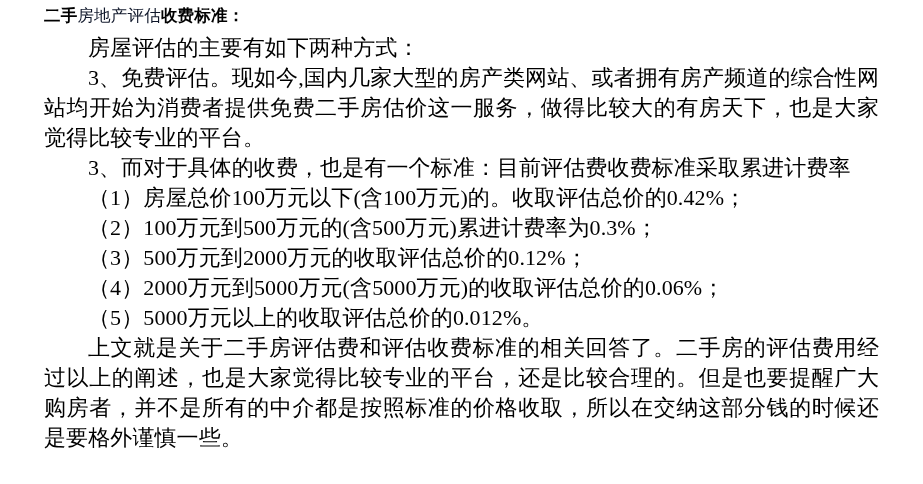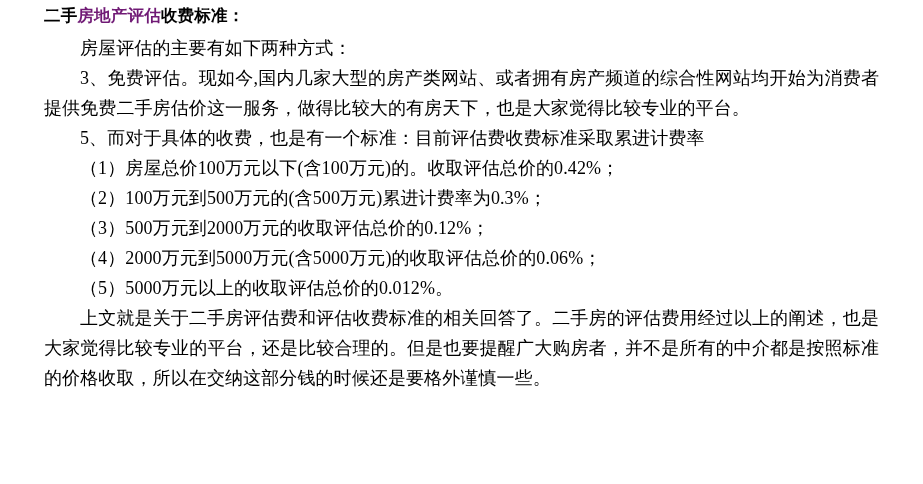--- a/index.html
+++ b/index.html
@@ -26,26 +26,26 @@
     padding-top: 2px;
   }
   .title {
     font-size: 16.5px;
     font-weight: bold;
     line-height: 28px;
     margin: 0 0 3px 0;
     letter-spacing: 0.2px;
   }
   .title .accent {
-    color: #701a75;
-    font-weight: bold;
+    color: #0f172a;
+    font-weight: normal;
   }
   p.para {
     margin: 0;
-    font-size: 18px;
+    font-size: 22px;
     line-height: 30px;
     text-align: justify;
     text-justify: inter-ideograph;
     letter-spacing: 0.1px;
   }
   p.indent {
     text-indent: 2em;
   }
   .link {
     color: #1a5fb4;
@@ -57,21 +57,21 @@
 <div class="page">
   <div class="article">
 
     <h1 class="title"><span>二手</span><span class="accent">房地产评估</span><span>收费标准：</span></h1>
 
     <p class="para indent">房屋评估的主要有如下两种方式：</p>
 
     <p class="para indent">3、免费评估。现如今,国内几家大型的房产类网站、或者拥有房产频道的综合性网站均开始为消费者提供免费二手房估价这一服务，做得比较大的有房天下，也是大家觉得比较专业的平台。</p>
 
 
-    <p class="para indent">5、而对于具体的收费，也是有一个标准：目前评估费收费标准采取累进计费率</p>
+    <p class="para indent">3、而对于具体的收费，也是有一个标准：目前评估费收费标准采取累进计费率</p>
 
     <p class="para indent">（1）房屋总价100万元以下(含100万元)的。收取评估总价的0.42%；</p>
     <p class="para indent">（2）100万元到500万元的(含500万元)累进计费率为0.3%；</p>
     <p class="para indent">（3）500万元到2000万元的收取评估总价的0.12%；</p>
     <p class="para indent">（4）2000万元到5000万元(含5000万元)的收取评估总价的0.06%；</p>
     <p class="para indent">（5）5000万元以上的收取评估总价的0.012%。</p>
 
     <p class="para indent">上文就是关于二手房评估费和评估收费标准的相关回答了。二手房的评估费用经过以上的阐述，也是大家觉得比较专业的平台，还是比较合理的。但是也要提醒广大购房者，并不是所有的中介都是按照标准的价格收取，所以在交纳这部分钱的时候还是要格外谨慎一些。</p>
 
   </div>

